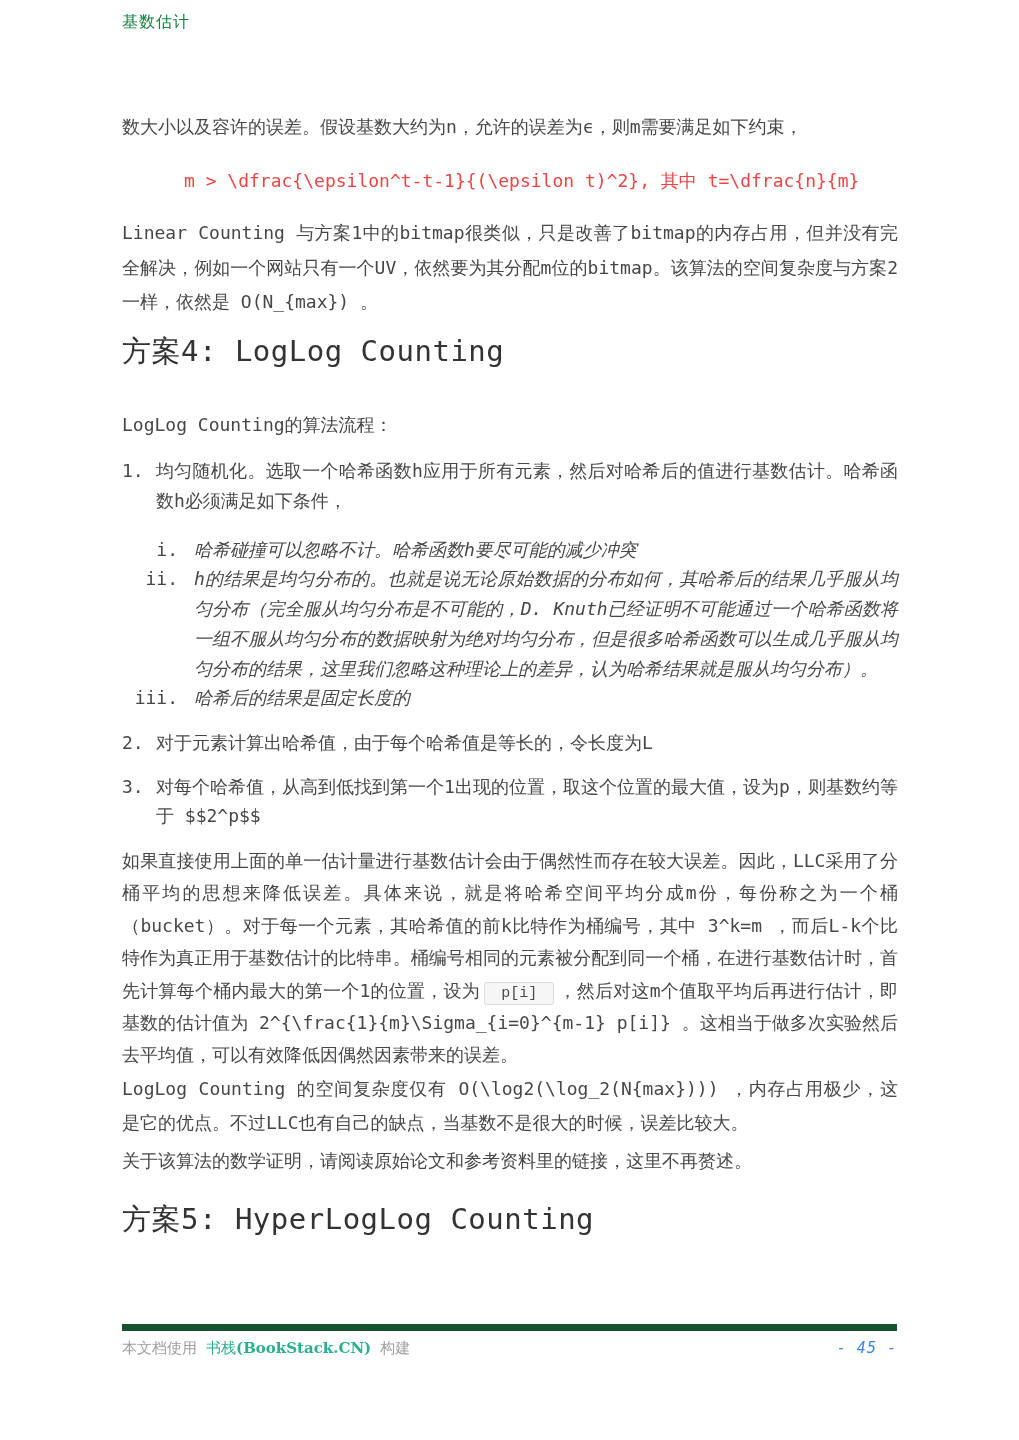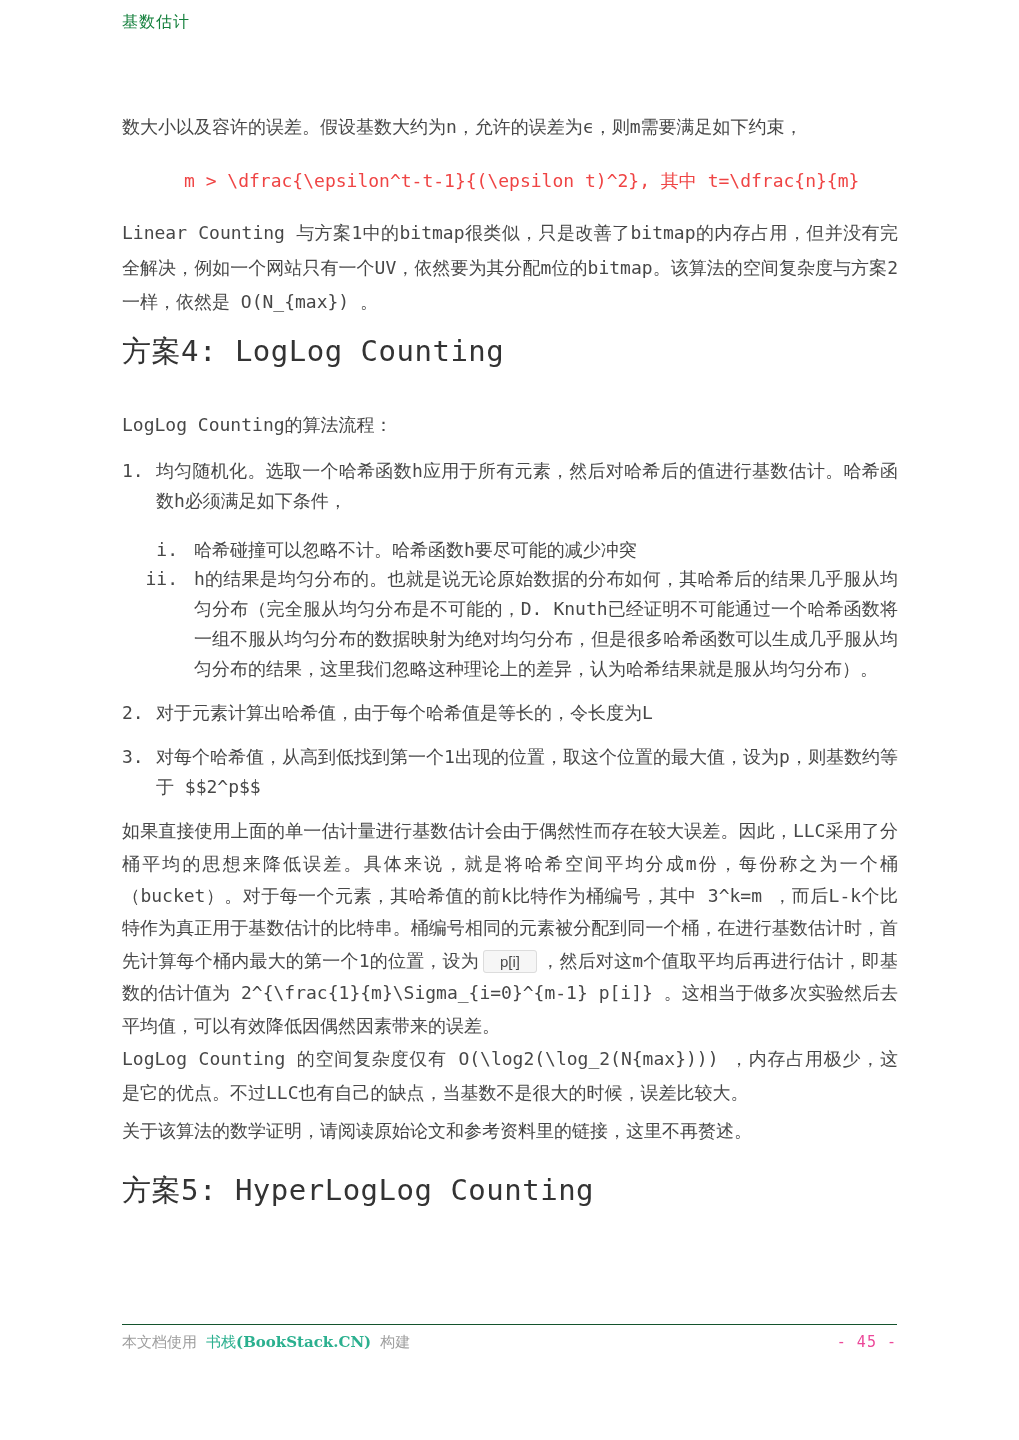--- a/index.html
+++ b/index.html
@@ -70,65 +70,65 @@
   .subli {
     display: flex;
     font-size: 18px;
     line-height: 1.65;
   }
   .subli .rom {
     flex: 0 0 44px;
     text-align: right;
     padding-right: 16px;
   }
-  .subli .sub-body { flex: 1; text-align: justify; }
+  .subli .sub-body { flex: 1; text-align: justify; font-style: italic; }
   .item-2 { margin-top: 15px; }
   .item-3 { margin-top: 14px; }
 
   .p-bucket { margin-top: 14px; line-height: 1.8; }
   .inline-code {
-    font-family: Liberation Sans, sans-serif;
+    font-family: Liberation Mono, monospace;
     font-size: 15px;
     color: #4a4a4a;
     background: #f6f6f6;
     border: 1px solid #dcdcdc;
     border-radius: 3px;
     padding: 2px 16px;
     margin: 0 4px;
     white-space: nowrap;
   }
   .p-space { margin-top: 0; }
   .seg-italic { }
   .p-proof { margin-top: 4px; }
   .h-plan5 { margin-top: 23px; }
   .p-hllc  { margin-top: 22px; }
 
   .page-footer {
     position: absolute;
     top: 1324px;
     left: 122px;
     right: 122px;
-    border-top: 1px solid #14532d;
+    border-top: 7px solid #14532d;
     padding-top: 8px;
     font-size: 15px;
     color: #9e9e9e;
     display: flex;
     justify-content: space-between;
     align-items: baseline;
   }
   .footer-link {
     color: #2bb08f;
     text-decoration: none;
     cursor: pointer;
   }
   .footer-link .latin {
     font-family: "DejaVu Serif", "Liberation Serif", serif;
     font-weight: bold;
   }
-  .page-num { color: #ec4899; letter-spacing: 1px; }
+  .page-num { color: #3b82f6; letter-spacing: 1px; font-style: italic; }
 </style>
 </head>
 <body>
 
 <div class="page">
 
   <div class="running-head">基数估计</div>
 
   <main class="content">
 
@@ -152,20 +152,24 @@
 
       <div class="sublist">
         <div class="subli">
           <span class="rom">i.</span>
           <div class="sub-body">哈希碰撞可以忽略不计。哈希函数h要尽可能的减少冲突</div>
         </div>
         <div class="subli">
           <span class="rom">ii.</span>
           <div class="sub-body">h的结果是均匀分布的。也就是说无论原始数据的分布如何，其哈希后的结果几乎服从均匀分布（完全服从均匀分布是不可能的，D. Knuth已经证明不可能通过一个哈希函数将一组不服从均匀分布的数据映射为绝对均匀分布，但是很多哈希函数可以生成几乎服从均匀分布的结果，这里我们忽略这种理论上的差异，认为哈希结果就是服从均匀分布）。</div>
         </div>
+        <div class="subli">
+          <span class="rom">iii.</span>
+          <div class="sub-body">哈希后的结果是固定长度的</div>
+        </div>
       </div>
 
       <div class="li-row item-2">
         <span class="num">2.</span>
         <div class="li-body">对于元素计算出哈希值，由于每个哈希值是等长的，令长度为L</div>
       </div>
 
       <div class="li-row item-3">
         <span class="num">3.</span>
         <div class="li-body">对每个哈希值，从高到低找到第一个1出现的位置，取这个位置的最大值，设为p，则基数约等于 $$2^p$$</div>

